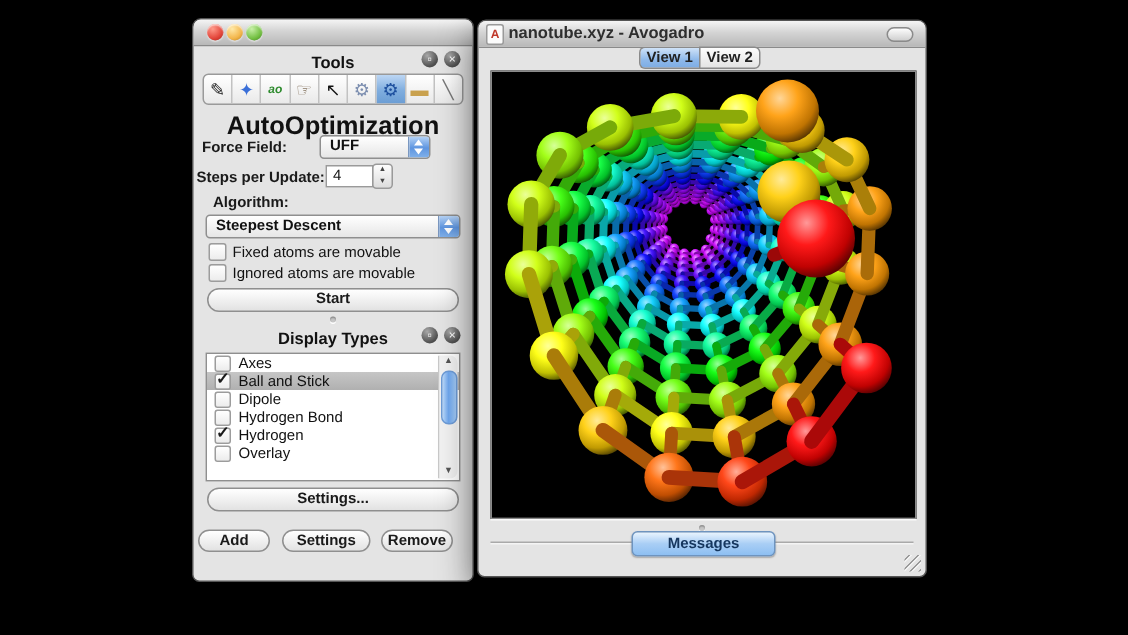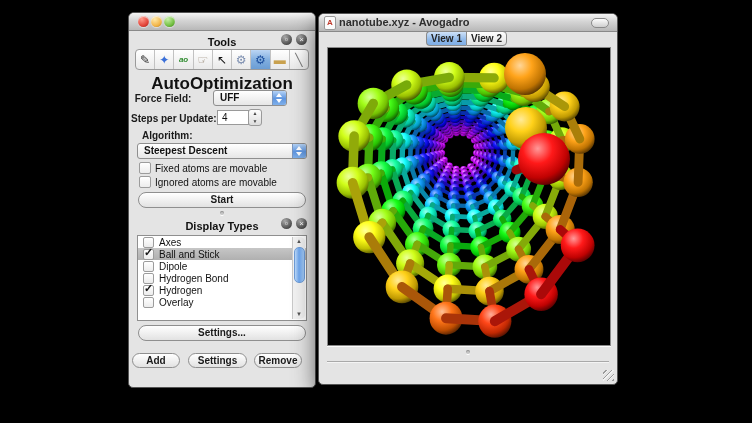--- a/index.html
+++ b/index.html
@@ -985,14 +985,15 @@
         <circle cx="249.6429587084388" cy="197.33314978288226" r="16.9" fill="url(#g0)"></circle>
         <line x1="188" y1="122" x2="214" y2="112" stroke="hsl(0,90%,32%)" stroke-width="9" stroke-linecap="round"></line>
         <circle cx="197" cy="26" r="21" fill="url(#g3)"></circle>
         <circle cx="198" cy="80" r="21" fill="url(#g4)"></circle>
         <circle cx="216" cy="111" r="26" fill="url(#g0)"></circle>
       </svg>
   </div>
 
   <div class="dimple" style="left:147px;top:336px;"></div>
   <div class="groove" style="left:8px;right:8px;top:347px;"></div>
+  <div class="msgbtn" style="left:102px;top:340px;width:94px;height:15px;">Messages</div>
   <div class="grip" style="right:3px;bottom:3px;"></div>
 </div>
 
 </body></html>

